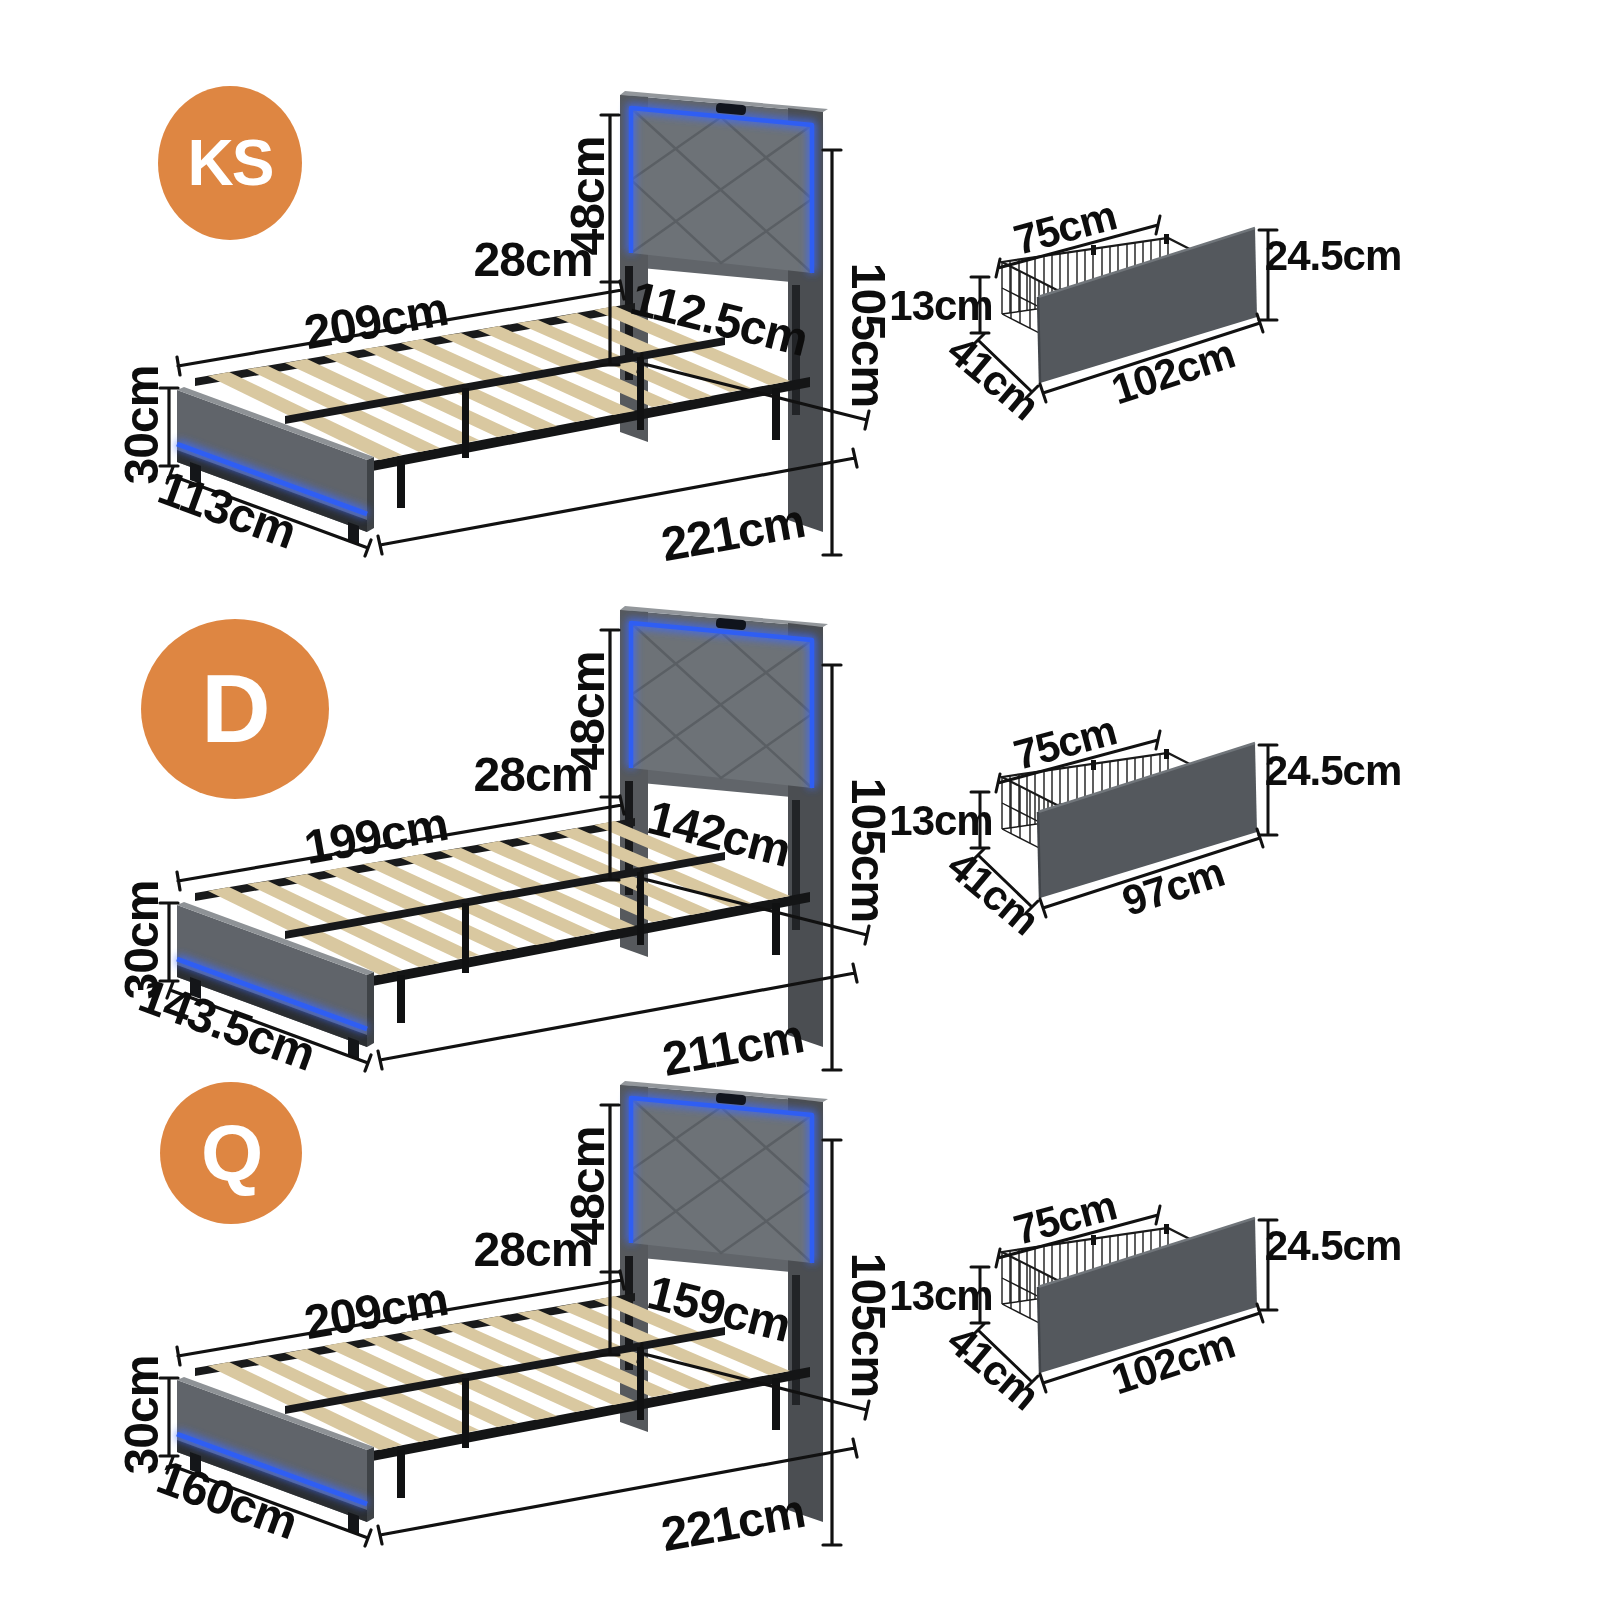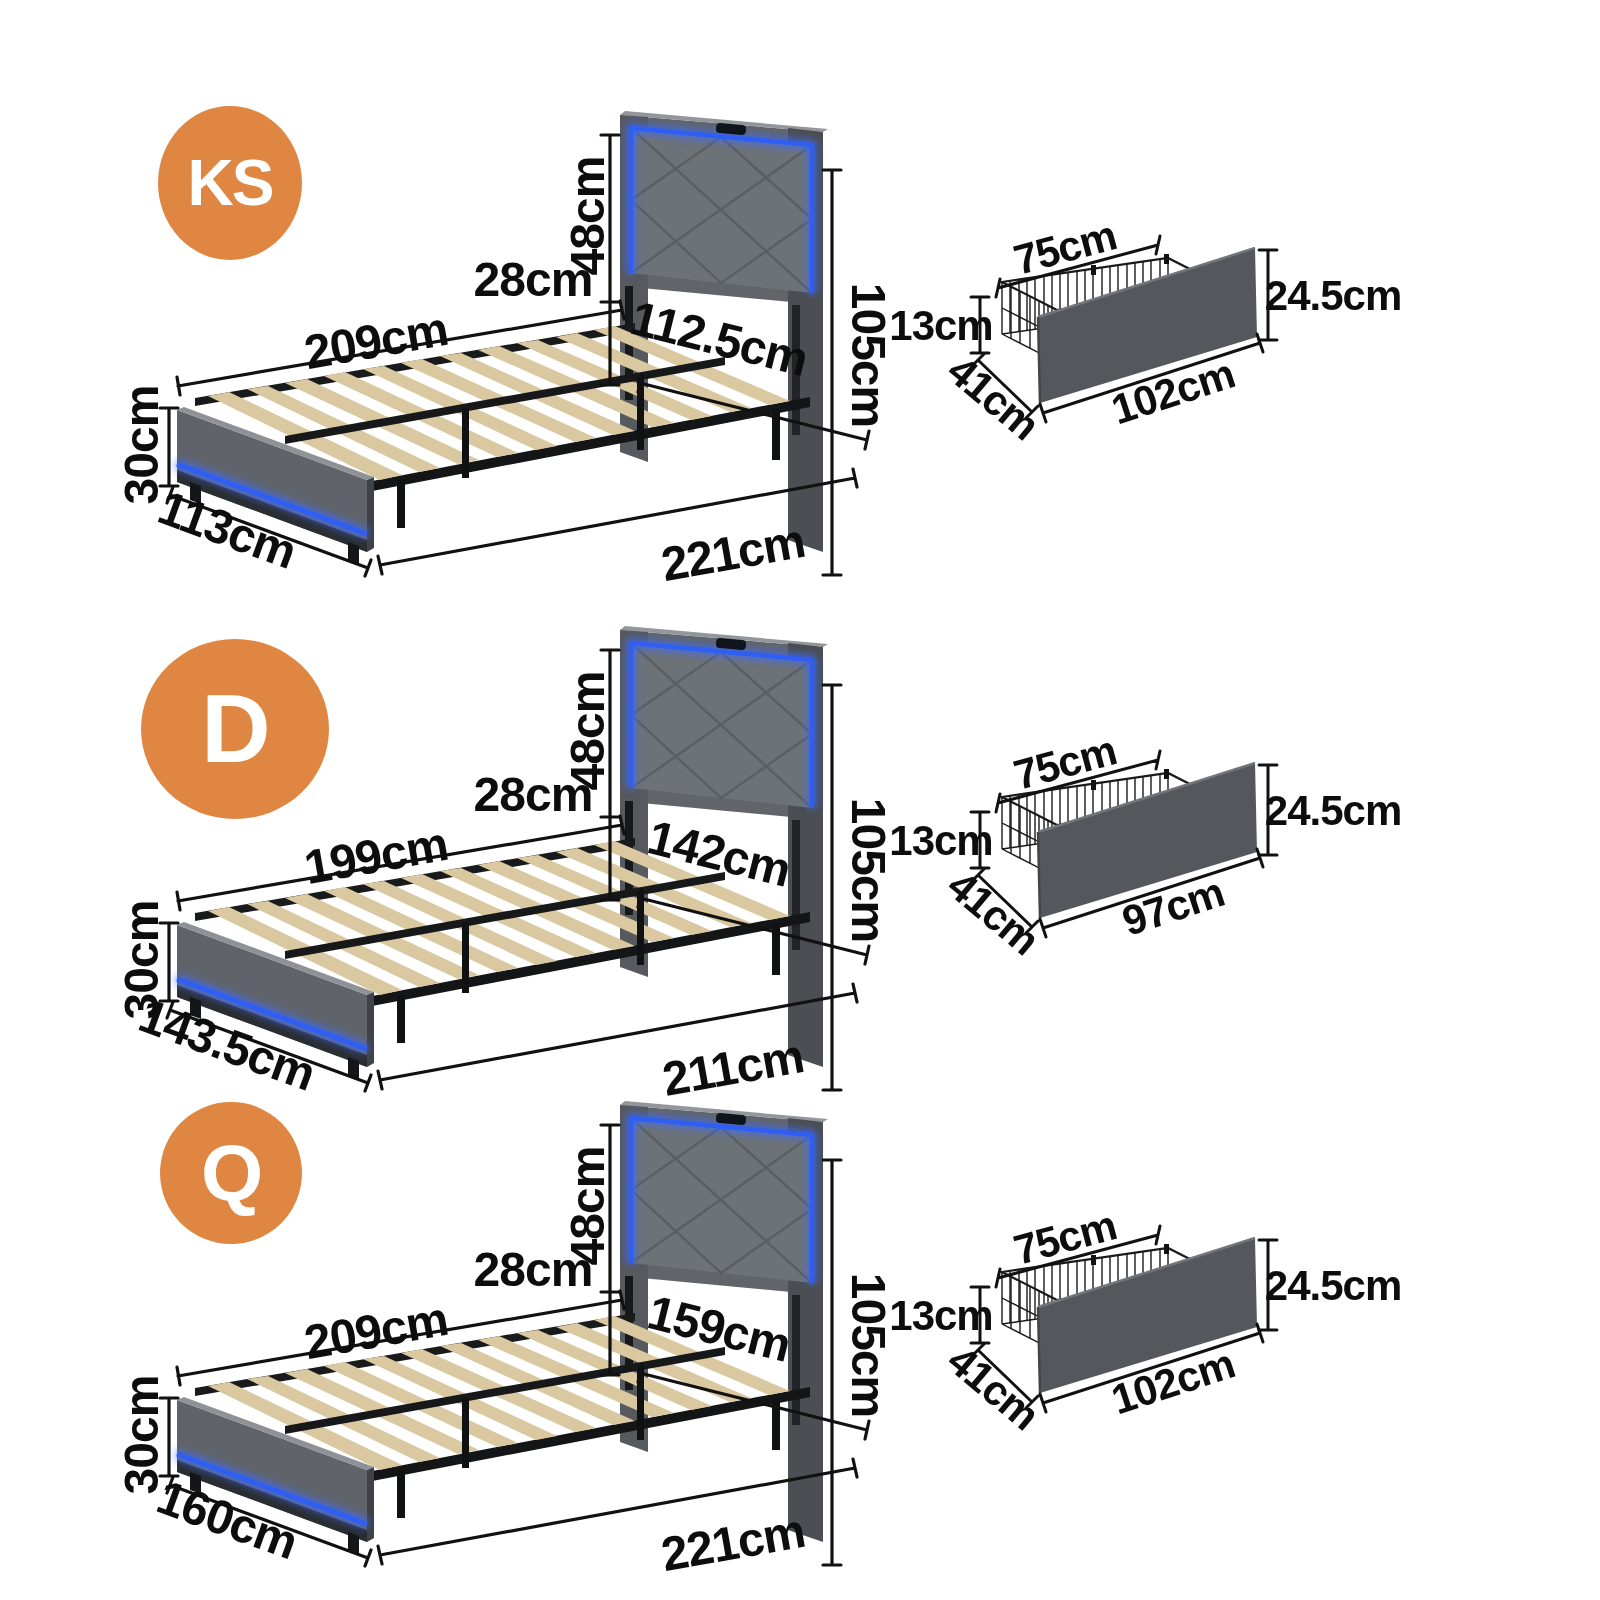--- a/index.html
+++ b/index.html
@@ -1,18 +1,18 @@
 <!DOCTYPE html>
 <html><head>
 <meta charset="utf-8">
 <style>
   html,body{margin:0;padding:0;background:#fff;}
   .stage{position:relative;width:1600px;height:1600px;background:#fff;overflow:hidden;
          font-family:"Liberation Sans","DejaVu Sans",sans-serif;}
-  .row{position:absolute;left:0;width:1600px;height:560px;margin-top:20px;}
+  .row{position:absolute;left:0;width:1600px;height:560px;}
   .row-ks{top:0;}
   .row-d{top:515px;}
   .row-q{top:990px;}
 
   .badge{position:absolute;border-radius:50%;background:#DE8642;
          display:flex;align-items:center;justify-content:center;}
   .row-ks .badge{left:158px;top:86px;width:144px;height:154px;}
   .row-d  .badge{left:141px;top:104px;width:188px;height:180px;}
   .row-q  .badge{left:160px;top:92px;width:142px;height:142px;}
   .badge span{color:#fff;font-weight:800;letter-spacing:-2px;}
@@ -31,21 +31,21 @@
   .l28 {left:533px;top:260px;transform:translate(-50%,-50%);}
   .l209{left:376px;top:321px;transform:translate(-50%,-50%) rotate(-10deg);}
   .lhw {left:719px;top:319px;transform:translate(-50%,-50%) rotate(14deg);}
   .l105{left:868px;top:335px;transform:translate(-50%,-50%) rotate(90deg);}
   .l30 {left:142px;top:425px;transform:translate(-50%,-50%) rotate(-90deg);}
   .lfw {left:227px;top:510px;transform:translate(-50%,-50%) rotate(20deg);}
   .l221{left:733px;top:533px;transform:translate(-50%,-50%) rotate(-10deg);}
   
   .d75 {left:1065px;top:228px;transform:translate(-50%,-50%) rotate(-15deg);}
   .d13 {left:941px;top:306px;transform:translate(-50%,-50%);}
-  .d245{left:1333px;top:276px;transform:translate(-50%,-50%);}
+  .d245{left:1333px;top:256px;transform:translate(-50%,-50%);}
   .d41 {left:993px;top:378px;transform:translate(-50%,-50%) rotate(40deg);}
   .dlen{left:1173px;top:372px;transform:translate(-50%,-50%) rotate(-18deg);}
 </style>
 </head>
 <body>
 
 <svg width="0" height="0" style="position:absolute" aria-hidden="true">
   <defs>
     <filter id="glow" x="-50%" y="-50%" width="200%" height="200%">
       <feGaussianBlur stdDeviation="4"></feGaussianBlur>

